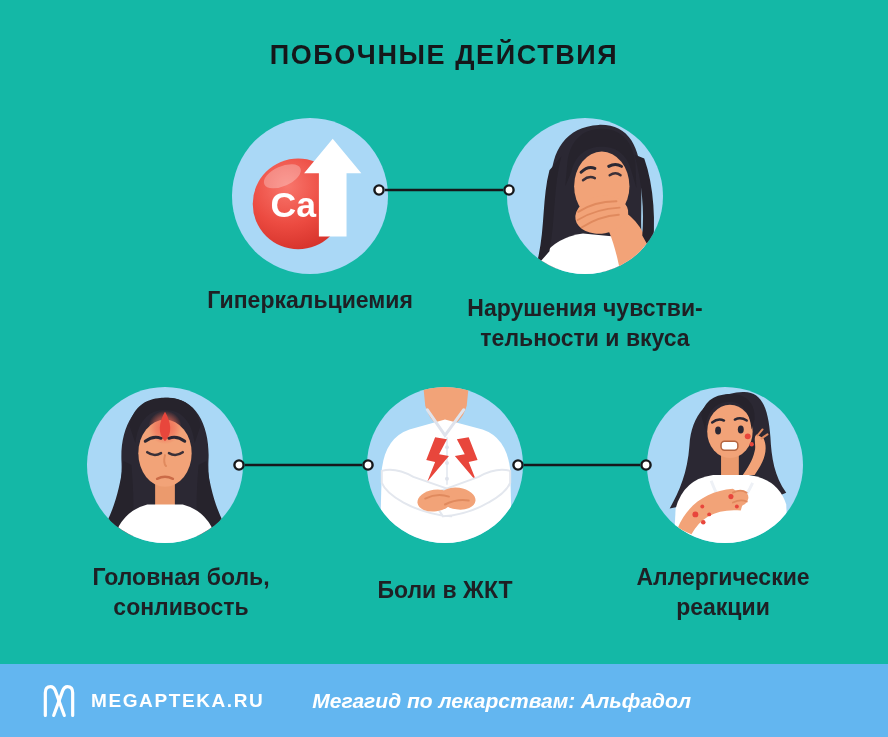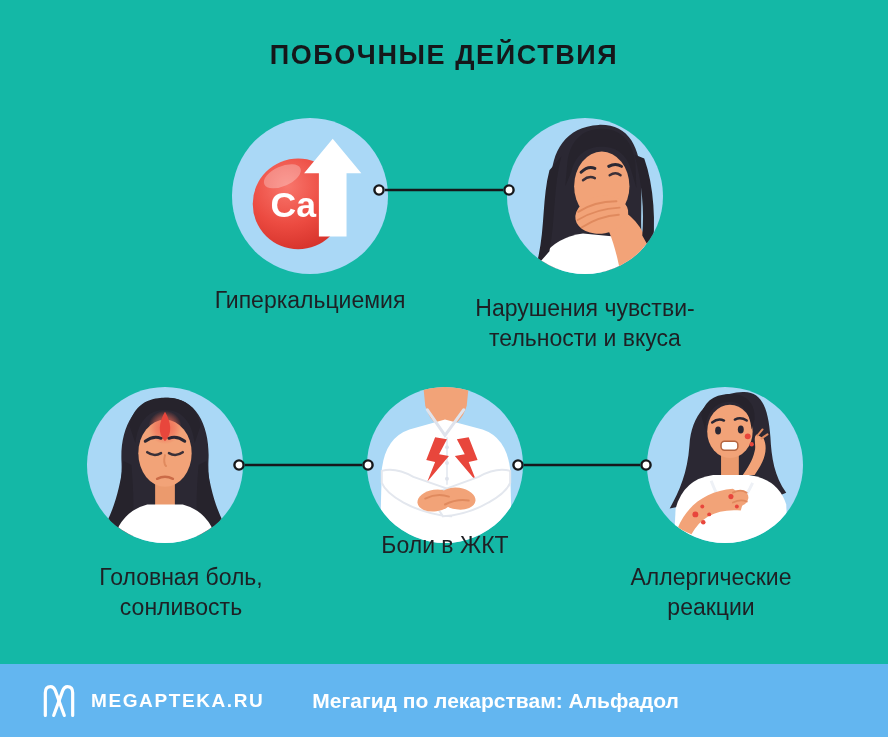--- a/index.html
+++ b/index.html
@@ -15,32 +15,32 @@
   #c2{left:506px;top:117px;}
   #c3{left:86px;top:386px;}
   #c4{left:366px;top:386px;}
   #c5{left:646px;top:386px;}
 
   .connector{position:absolute;height:14px;}
   #conn-top{left:372px;top:183px;width:144px;}
   #conn-b1{left:232px;top:458px;width:143px;}
   #conn-b2{left:511px;top:458px;width:142px;}
 
-  .label{position:absolute;width:300px;text-align:center;font-size:23px;font-weight:400;
+  .label{position:absolute;width:300px;text-align:center;font-size:23px;font-weight:700;
          line-height:30px;color:#1e2024;white-space:pre-line;}
   #l1{left:160px;top:285px;}
   #l2{left:435px;top:285px;margin-top:8px;}
   #l3{left:31px;top:562px;}
-  #l4{left:295px;top:530px;}
-  #l5{left:561px;top:562px;}
+  #l4{left:295px;top:575px;}
+  #l5{left:573px;top:562px;}
 
   .footer{position:absolute;left:0;top:664px;width:888px;height:73px;background:#63b6f0;
           display:flex;align-items:center;padding-left:40px;box-sizing:border-box;}
   .brand{color:#ffffff;font-weight:bold;font-size:19px;letter-spacing:1.6px;margin-left:13px;}
-  .caption{color:#ffffff;font-weight:bold;font-size:21px;margin-left:48px;}
+  .caption{color:#ffffff;font-weight:bold;font-size:21px;margin-left:48px;font-style:italic;}
 </style>
 </head>
 <body>
 
 <div id="canvas">
 
   <h1 class="title">ПОБОЧНЫЕ ДЕЙСТВИЯ</h1>
 
   <div class="circle" id="c1">
     <svg viewBox="0 0 160 160">

